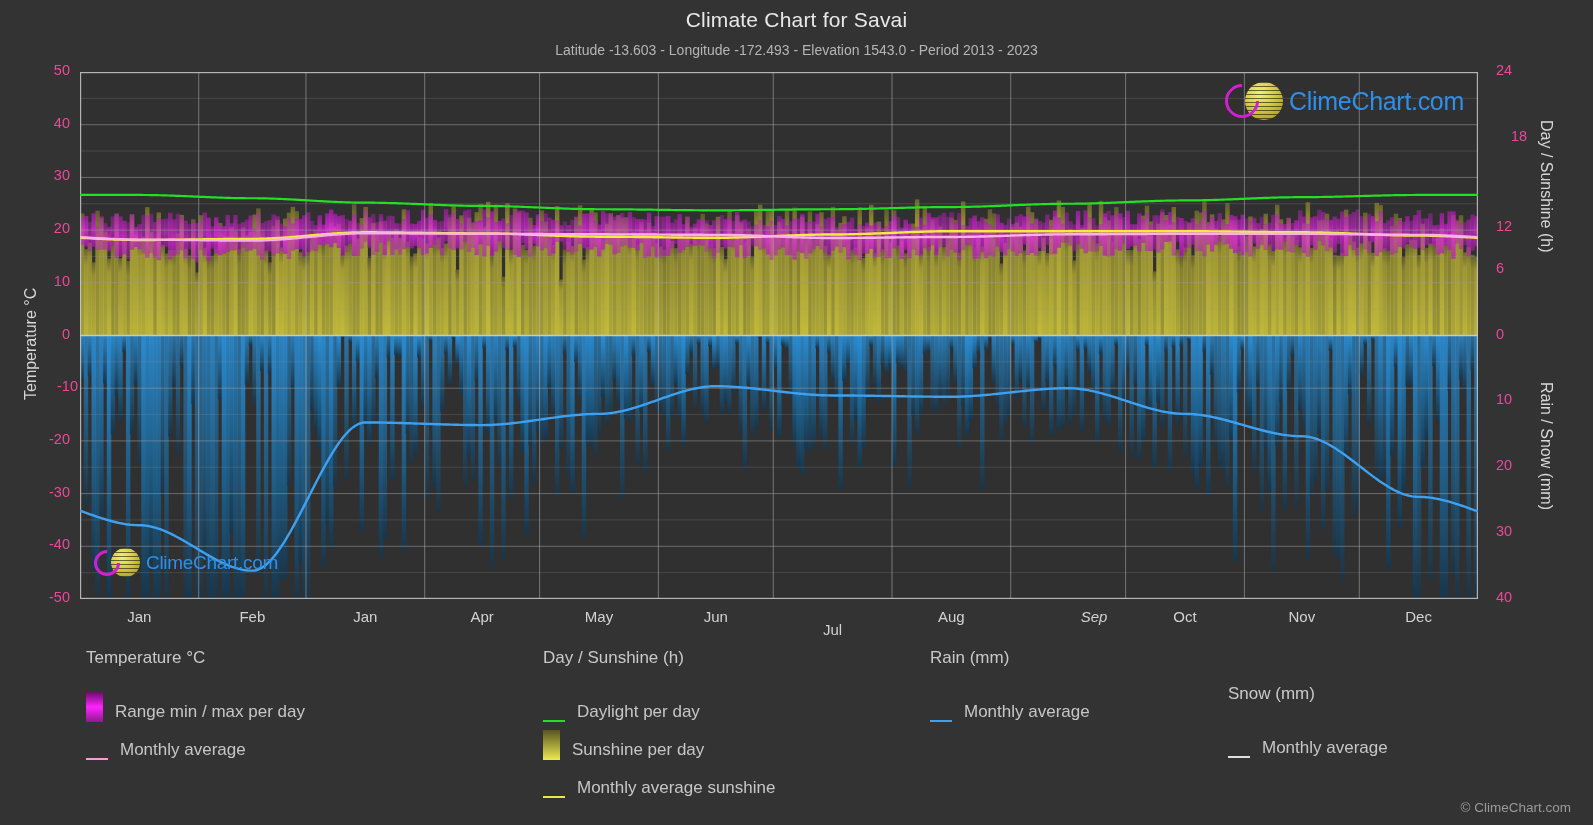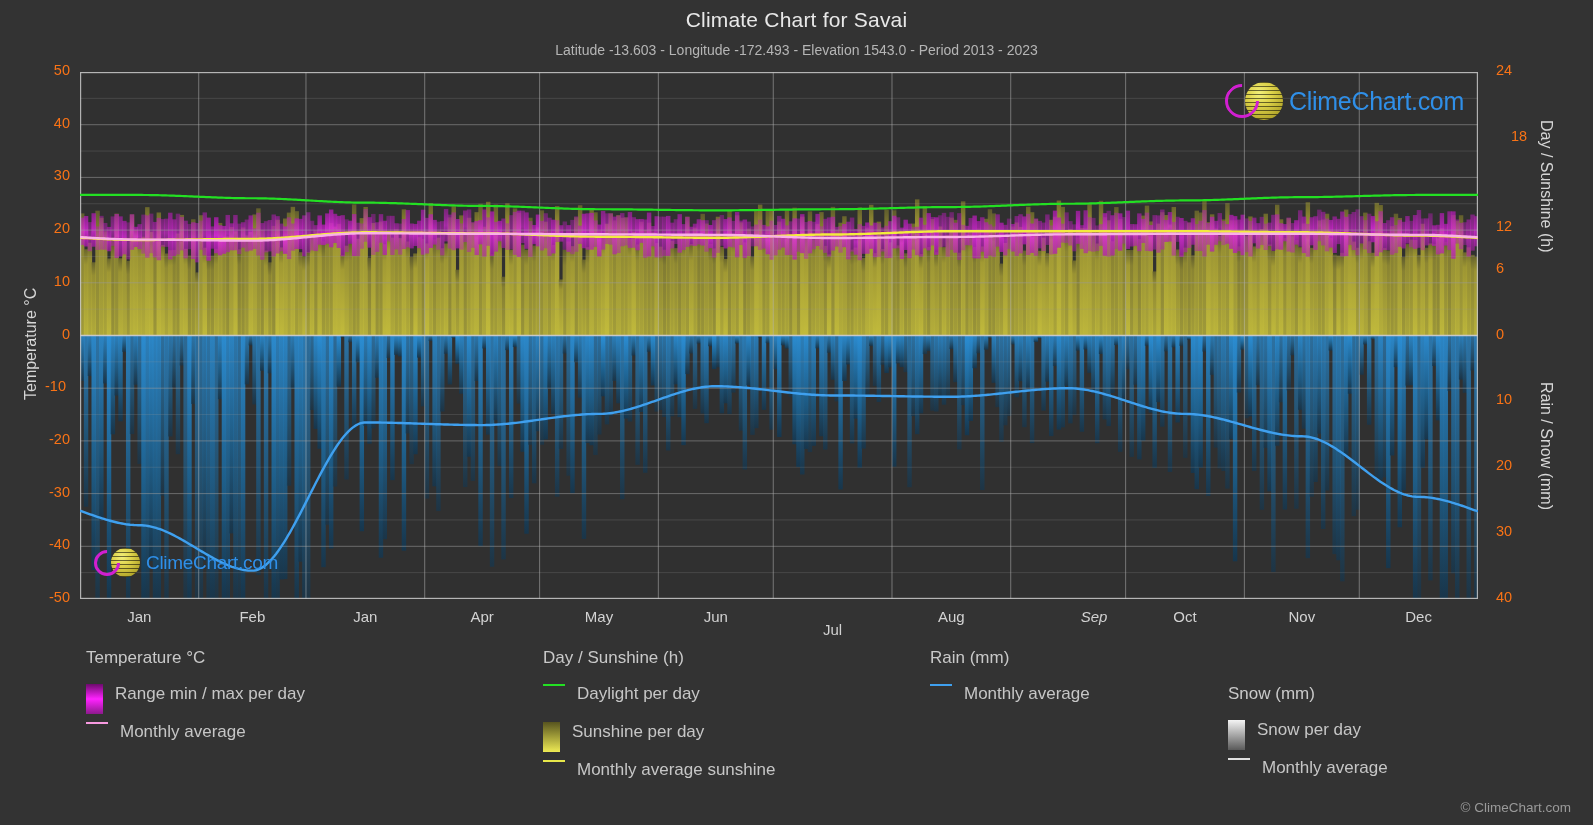--- a/index.html
+++ b/index.html
@@ -28,21 +28,21 @@
     background: #303030;
     overflow: hidden;
   }
   #plot svg { position: absolute; left: 0; top: 0; }
 
   .axis-label {
     position: absolute; color: #d6d6d6; font-size: 16px;
     white-space: nowrap; transform-origin: 0 0;
   }
   .tick {
-    position: absolute; color: #f97316; font-size: 14.5px;
+    position: absolute; color: #ec4899; font-size: 14.5px;
     white-space: nowrap;
   }
   .tick.left  { text-align: right; width: 46px; }
   .tick.right { text-align: left;  width: 46px; }
   .xtick {
     position: absolute; color: #d2d2d2; font-size: 15px;
     text-align: center; width: 90px;
   }
 
   
@@ -60,21 +60,21 @@
   }
   .wm .wtext { color: #2f8fe8; font-size: 25px; letter-spacing: -.3px; }
   .wm.small .ring { width: 26px; height: 26px; border-width: 3px; }
   .wm.small .globe { width: 29px; height: 29px; margin-left: -15px; }
   .wm.small .wtext { font-size: 19px; }
 
   
   #legend { position: absolute; left: 0; top: 648px; width: 1593px; height: 177px; }
   .lgcol { position: absolute; top: 0; }
   .lghead { color: #c9c9c9; font-size: 17px; margin-bottom: 16px; }
-  .lgrow { display: flex; align-items: flex-start; height: 38px; }
+  .lgrow { display: flex; align-items: flex-end; height: 38px; }
   .lgtext { color: #c6c6c6; font-size: 17px; margin-left: 12px; white-space: nowrap; }
   .sw-box { width: 17px; height: 30px; flex: none; }
   .sw-line { width: 22px; height: 0; border-top: 2px solid; flex: none; margin: 0 0 0 0; }
   .sw-wrap { width: 22px; display: flex; justify-content: center; flex: none; }
   .copyright {
     position: absolute; right: 22px; bottom: 10px;
     color: #9a9a9a; font-size: 13.5px; margin-top: 37px;
   }
 </style>
 </head>
@@ -1271,21 +1271,21 @@
   </div>
 </div>
 
 <div id="ticks-left">
       <div class="tick left" style="left: 24px; top: 62px;">50</div>
       <div class="tick left" style="left: 24px; top: 114.7px;">40</div>
       <div class="tick left" style="left: 24px; top: 167.4px;">30</div>
       <div class="tick left" style="left: 24px; top: 220.1px;">20</div>
       <div class="tick left" style="left: 24px; top: 272.8px;">10</div>
       <div class="tick left" style="left: 24px; top: 325.5px;">0</div>
-      <div class="tick left" style="left: 20px; top: 378.2px;">-10</div>
+      <div class="tick left" style="left: 32px; top: 378.2px;">-10</div>
       <div class="tick left" style="left: 24px; top: 430.9px;">-20</div>
       <div class="tick left" style="left: 24px; top: 483.6px;">-30</div>
       <div class="tick left" style="left: 24px; top: 536.3px;">-40</div>
       <div class="tick left" style="left: 24px; top: 589px;">-50</div>
     </div>
 <div id="ticks-right">
       <div class="tick right" style="left: 1496px; top: 62px;">24</div>
       <div class="tick right" style="left: 1496px; top: 127.875px; text-align: center;">18</div>
       <div class="tick right" style="left: 1496px; top: 193.75px; margin-top: 24px;">12</div>
       <div class="tick right" style="left: 1496px; top: 259.625px;">6</div>
@@ -1348,24 +1348,20 @@
         <div class="lgrow">
           <div class="sw-wrap">
             <div class="sw-line" style="border-top-color: rgb(63, 160, 239); width: 22px;"></div>
           </div>
           <div class="lgtext">Monthly average</div>
         </div>
       </div>
       <div class="lgcol" style="left: 1228px; margin-top: 36px;">
         <div class="lghead">Snow (mm)</div>
         <div class="lgrow">
-          <div class="sw-box" style="background: linear-gradient(rgb(244, 244, 244), rgb(90, 90, 90));"></div>
-          <div class="lgtext">Snow per day</div>
-        </div>
-        <div class="lgrow">
           <div class="sw-wrap">
             <div class="sw-line" style="border-top-color: rgb(224, 224, 224); width: 22px;"></div>
           </div>
           <div class="lgtext">Monthly average</div>
         </div>
       </div>
     </div>
 
 <div class="copyright">© ClimeChart.com</div>
 

